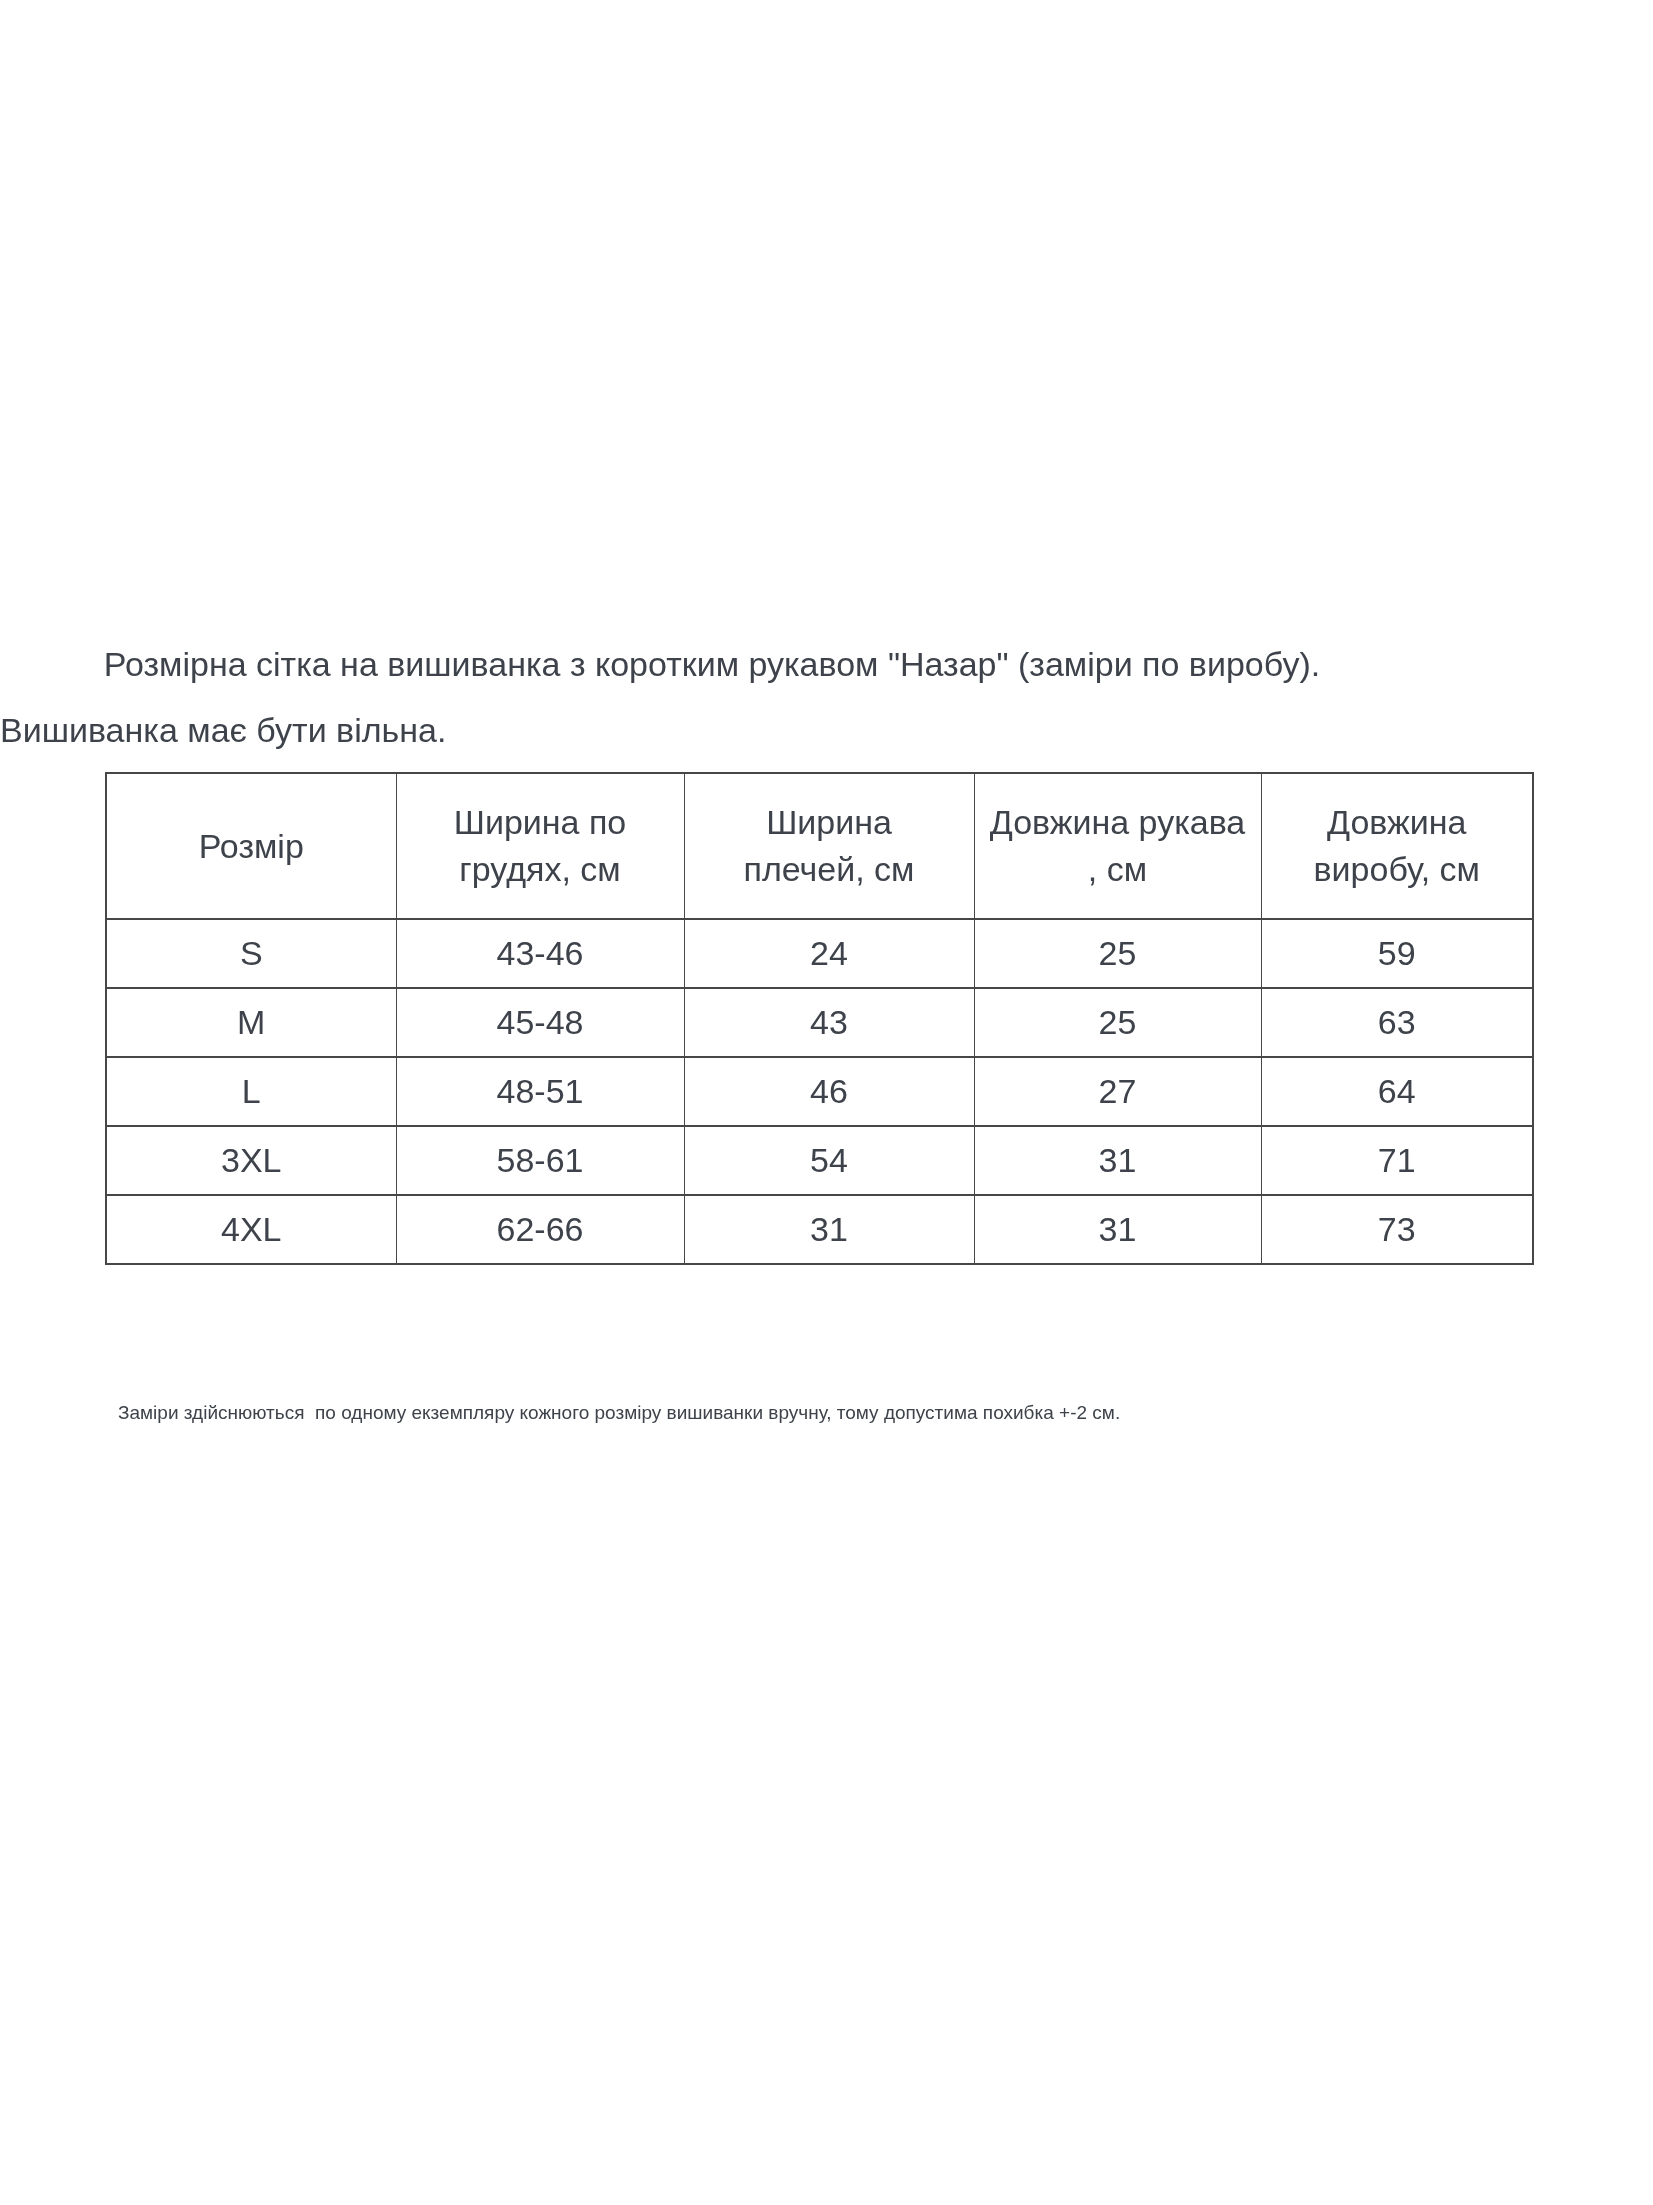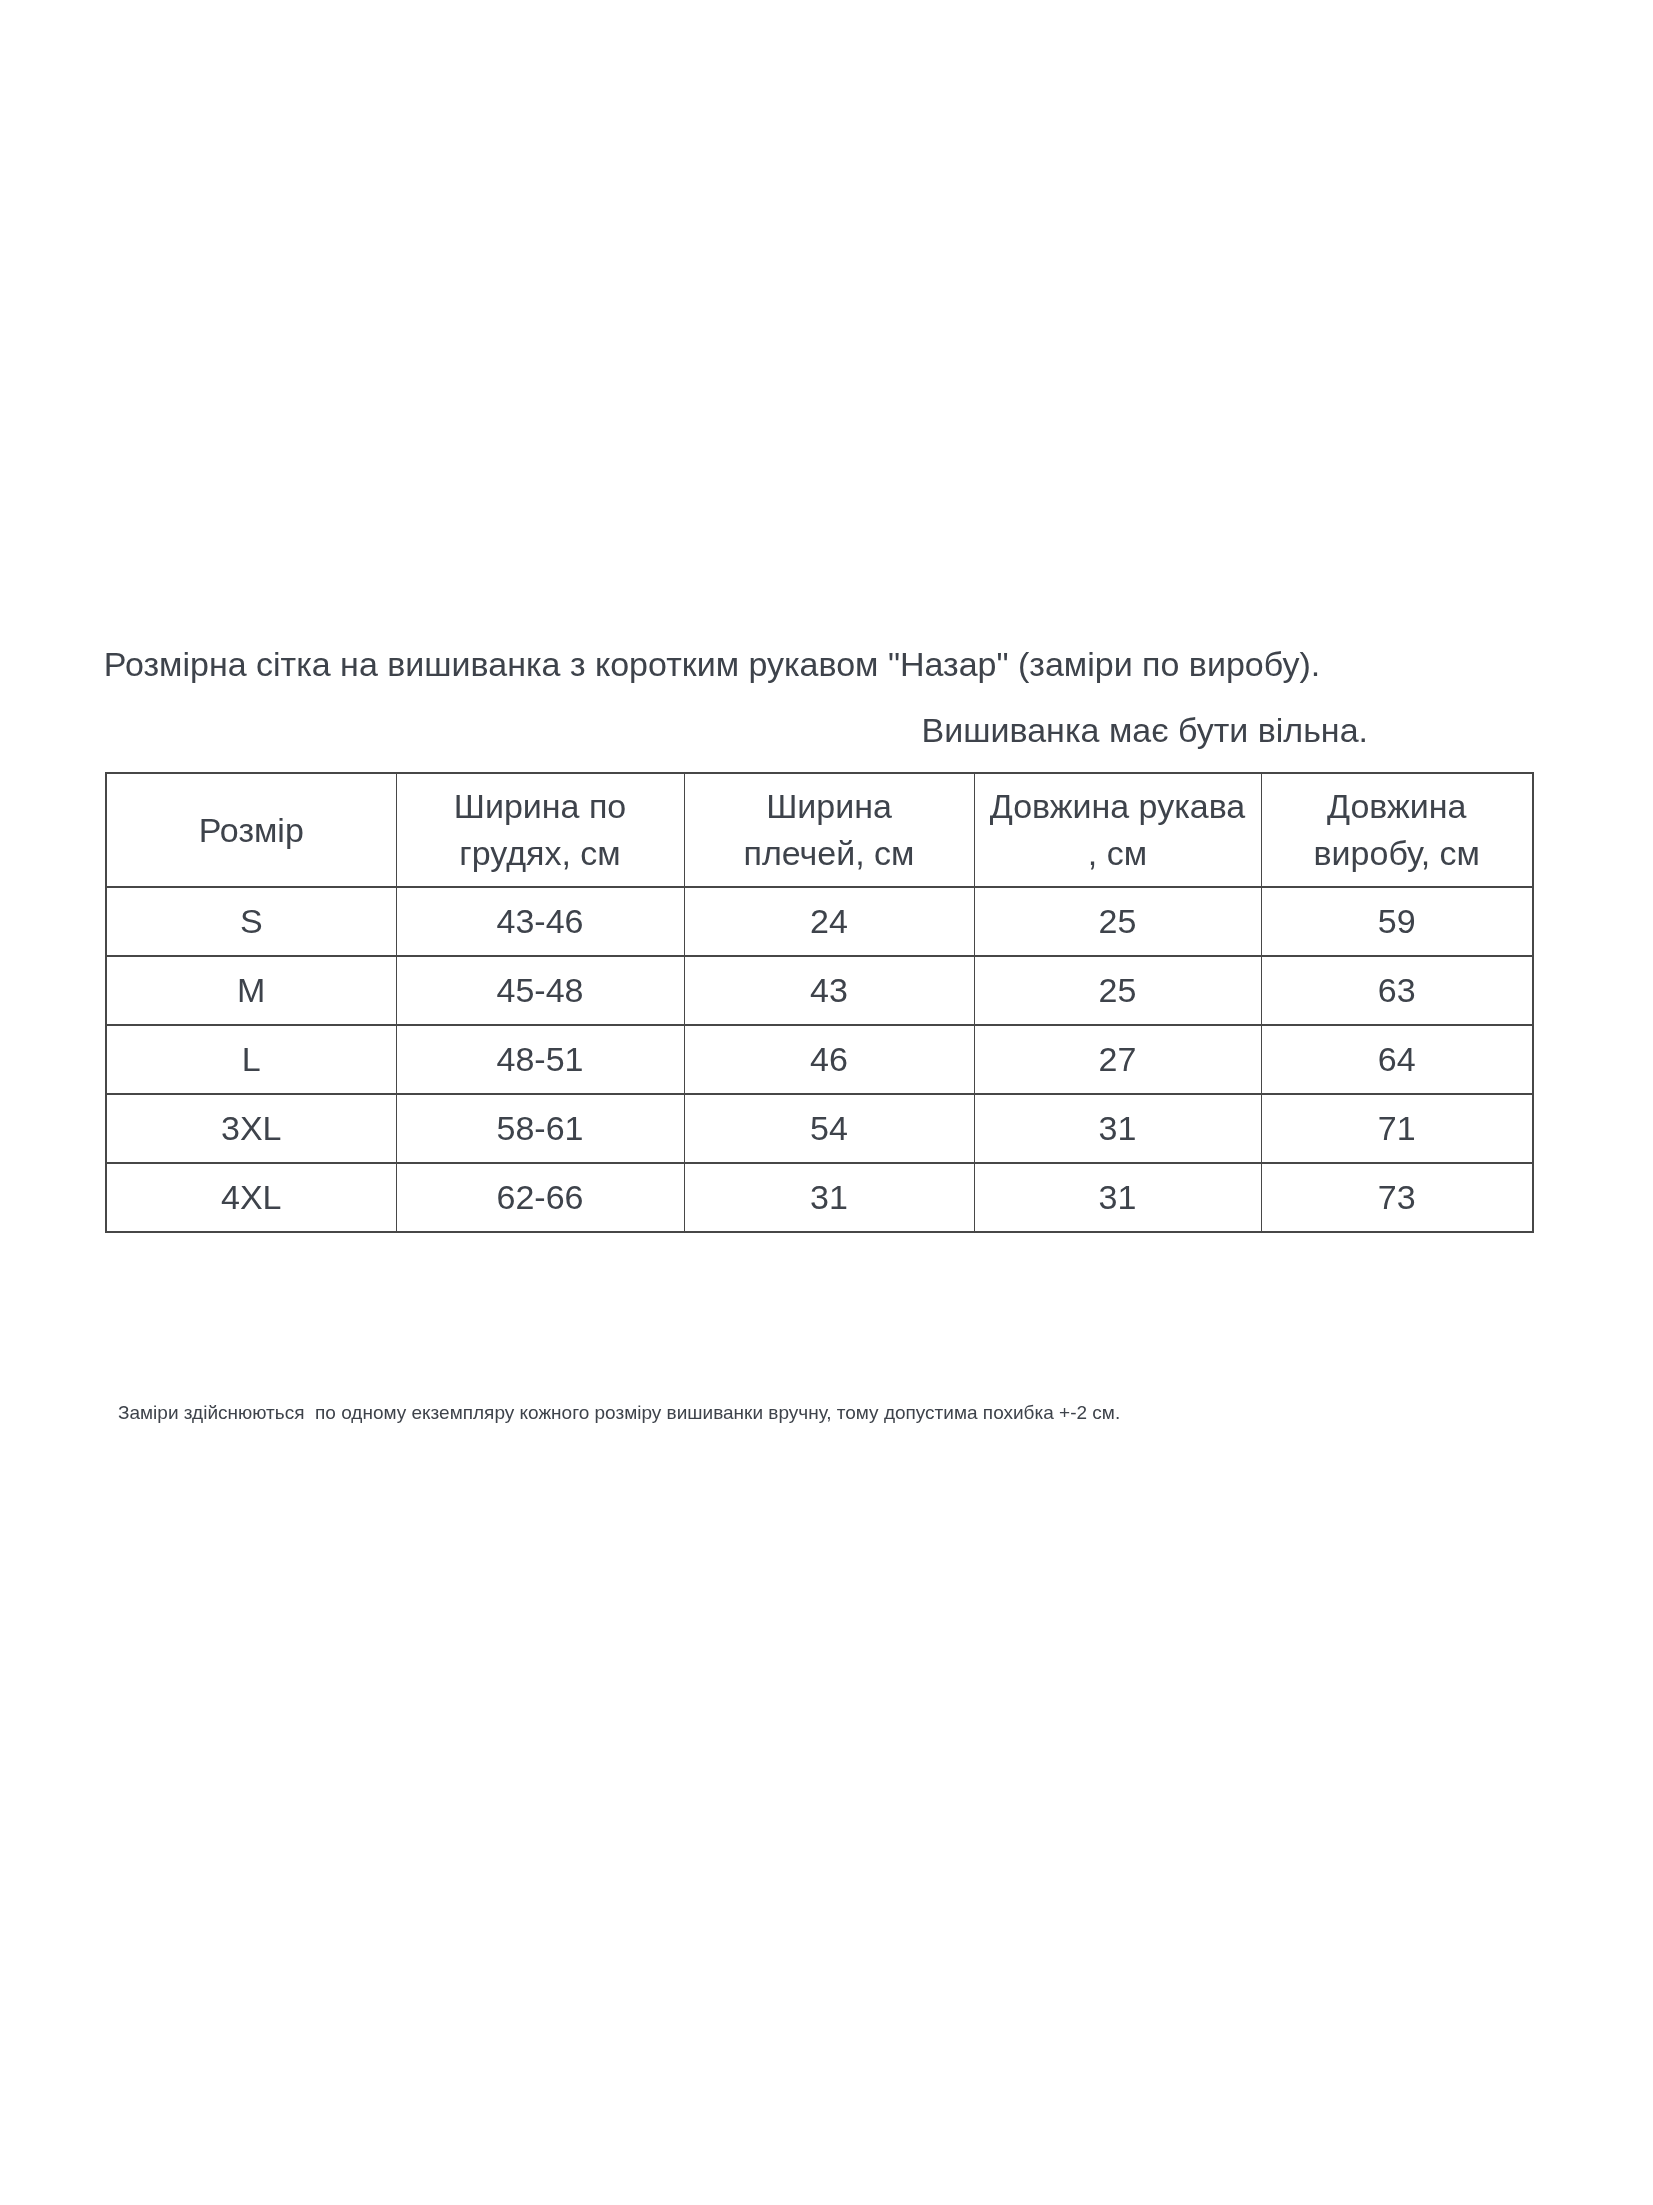--- a/index.html
+++ b/index.html
@@ -20,21 +20,21 @@
     text-align: center;
     font-size: 34px;
     line-height: 41px;
     white-space: nowrap;
   }
   .page-subtitle {
     position: absolute;
     top: 710px;
     left: 0;
     width: 1368px;
-    text-align: right;
+    text-align: left;
     font-size: 34px;
     line-height: 41px;
   }
   table.size-table {
     position: absolute;
     top: 772px;
     left: 105px;
     width: 1426px;
     border-collapse: collapse;
     table-layout: fixed;
@@ -44,21 +44,21 @@
     border-left: 1.6px solid #474747;
     border-right: 1.6px solid #474747;
     border-top: 2.5px solid #474747;
     border-bottom: 2.5px solid #474747;
     text-align: center;
     vertical-align: middle;
     font-size: 34px;
     font-weight: 400;
     padding: 0;
   }
-  .size-table thead tr { height: 114px; }
+  .size-table thead tr { height: 146px; }
   .size-table tbody tr { height: 69px; }
   .size-table th {
     white-space: pre-line;
     line-height: 47px;
   }
   .note {
     position: absolute;
     top: 1396px;
     left: 118px;
     width: 1470px;

